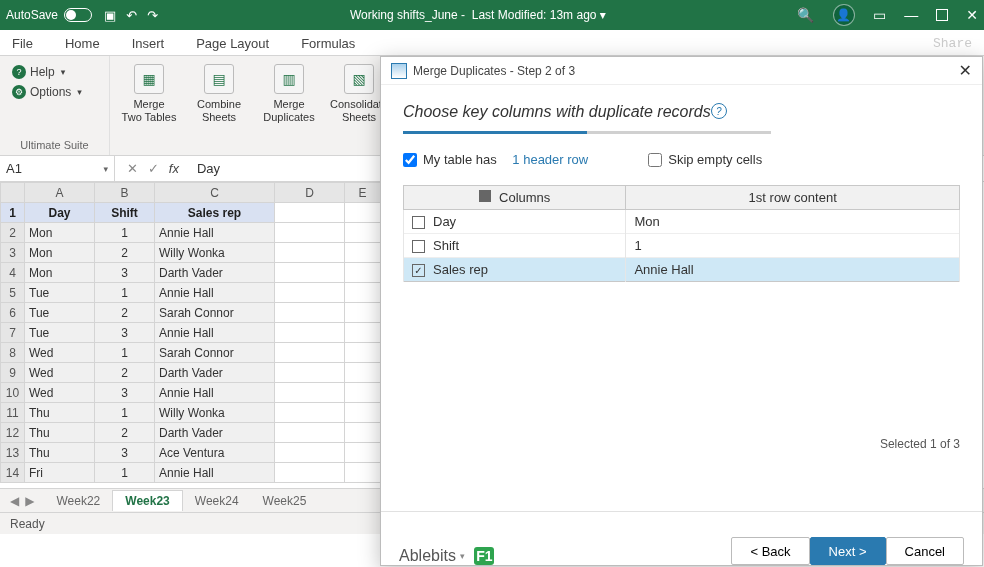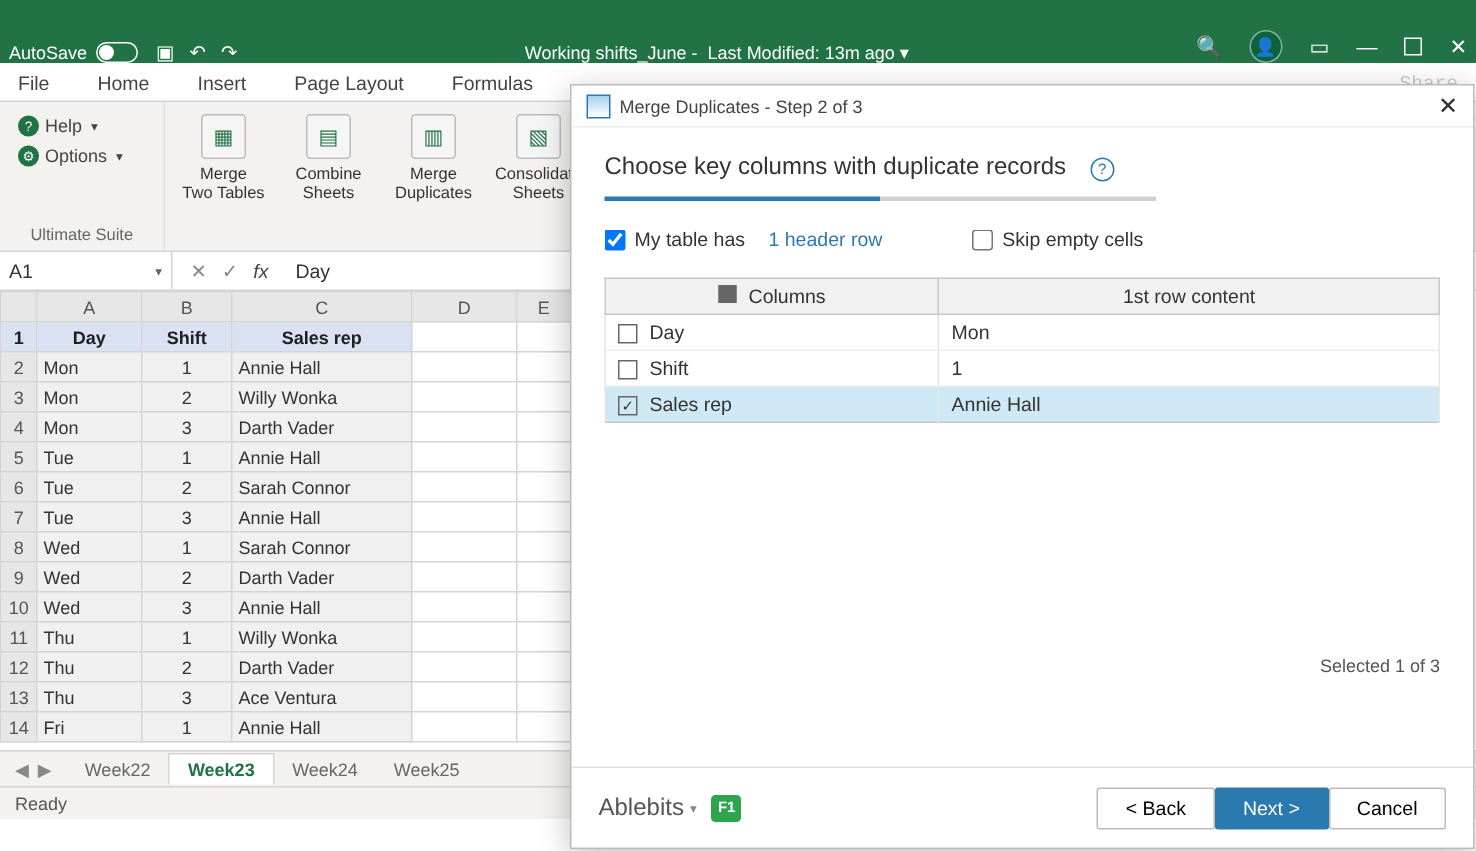--- a/index.html
+++ b/index.html
@@ -1,19 +1,19 @@
 <!DOCTYPE html>
 <html><head>
 <meta charset="utf-8">
 <style>
   * { box-sizing: border-box; margin: 0; padding: 0; font-family: "Segoe UI", Arial, sans-serif; }
   body { width: 984px; height: 567px; background: #fff; overflow: hidden; font-size: 13px; color: #333; }
 
   
-  .titlebar { height: 42px; background: #217346; color: #fff; display: flex; align-items: flex-end; padding: 0 6px; }
+  .titlebar { height: 30px; background: #217346; color: #fff; display: flex; align-items: center; padding: 0 6px; }
   .titlebar .autosave { display: flex; align-items: center; gap: 6px; font-size: 12px; }
   .titlebar .toggle { width: 28px; height: 14px; border: 1px solid #fff; border-radius: 7px; position: relative; }
   .titlebar .toggle::after { content:""; position:absolute; width:10px; height:10px; background:#fff; border-radius:50%; top:1px; left:1px; }
   .titlebar .qa-icons { display:flex; gap:10px; margin-left:12px; font-size:13px; }
   .titlebar .doc-title { flex:1; text-align:center; font-size:12px; }
   .titlebar .win-controls { display:flex; align-items:center; gap:18px; font-size:14px; }
   .titlebar .avatar { width:22px; height:22px; background:#0f633c; border-radius:50%; display:inline-flex; align-items:center; justify-content:center; font-size:12px; border:1px solid rgba(255,255,255,.5);}
   .titlebar .winbox { width:12px; height:12px; border:1px solid #fff; display:inline-block; }
 
   
@@ -63,41 +63,41 @@
 
   
   .statusbar { height:22px; background:#f3f2f1; border-top:1px solid #d4d4d4; color:#555; font-size:12px; display:flex; align-items:center; padding:0 10px; justify-content:space-between;}
 
   
   .modal { position:absolute; top:56px; left:380px; width:603px; height:510px; background:#fff; border:1px solid #bcbcbc; box-shadow: 0 5px 20px rgba(0,0,0,.25); display:flex; flex-direction:column; }
   .modal-title { height:28px; display:flex; align-items:center; padding:0 10px; font-size:12px; color:#444; border-bottom:1px solid #eee;}
   .modal-title .mi { width:16px; height:16px; border:1px solid #2a7ab0; display:inline-block; margin-right:6px; background:linear-gradient(#a8d0ec,#fff);}
   .modal-title .close { margin-left:auto; font-size:16px; cursor:pointer; color:#333;}
   .modal-body { padding: 18px 22px 10px; flex:1; position:relative; }
-  .modal-body h3 { font-size:16px; font-weight:normal; color:#333; display:flex; align-items:flex-end; gap:16px;}
+  .modal-body h3 { font-size:16px; font-weight:normal; color:#333; display:flex; align-items:flex-start; gap:0;font-style:italic;}
   .modal-body h3 .q { width:16px; height:16px; border:1px solid #2a7ab0; border-radius:50%; color:#2a7ab0; font-size:10px; display:inline-flex; align-items:center; justify-content:center;}
   .tabline { height:3px; margin:10px 0 18px; background:linear-gradient(to right,#2a7ab0 0%,#2a7ab0 33%,#d0d0d0 33%,#d0d0d0 66%,transparent 66%); }
   .checks { display:flex; gap:60px; align-items:center; margin-bottom:18px; font-size:13px; color:#333;}
   .checks label { display:flex; align-items:center; gap:6px; cursor:pointer;}
   .checks input { width:14px; height:14px;}
   .checks .link { color:#2a7ab0; }
   .cols-table { border:1px solid #c8c8c8; width:100%; border-collapse:collapse; font-size:13px;}
   .cols-table th { background:#f1f1f1; text-align:center; font-weight:normal; padding:4px 8px; border:1px solid #c8c8c8; height:24px; color:#333;}
   .cols-table th:first-child { width:40%; }
   .cols-table .hchk { width:12px; height:12px; border:1px solid #666; display:inline-block; margin-right:8px; background:#666;}
   .cols-table td { padding:4px 8px; border-left:1px solid #e6e6e6; border-right:1px solid #e6e6e6; height:24px;}
   .cols-table tr.row { border-bottom:1px solid #eee; }
   .cols-table tr.sel { background:#cfe8f6;border-radius:12px; }
   .cols-table tr.last { border-bottom:1px solid #c8c8c8;}
   .cols-table td .chk { width:13px; height:13px; border:1px solid #666; display:inline-flex; align-items:center; justify-content:center; margin-right:8px; font-size:10px; color:#333; vertical-align:middle;}
   .sel-count { position:absolute; right:22px; bottom:60px; font-size:12px; color:#555;}
-  .modal-footer { height:54px; border-top:1px solid #e1e1e1; display:flex; align-items:center; padding:0 18px;}
+  .modal-footer { height:54px; border-top:1px solid #e1e1e1; display:flex; align-items:flex-end; padding:0 18px;}
   .brand { font-size:16px; color:#555; display:flex; align-items:center; gap:4px;}
   .brand .dd2 { font-size:9px; color:#888;}
-  .f1 { margin-left:10px; width:20px; height:18px; background:#2ea44f; border-radius:3px; color:#fff; font-size:10px; display:inline-flex; align-items:center; justify-content:center; font-weight:bold;}
+  .f1 { margin-left:10px; width:20px; height:18px; background:#2ea44f; border-radius:3px; color:#fff; font-size:14px; display:inline-flex; align-items:center; justify-content:center; font-weight:bold;}
   .modal-footer .btns { margin-left:auto; display:flex; }
   .modal-footer button { height:28px; padding:0 18px; border:1px solid #bbb; background:#fff; font-size:13px; cursor:pointer; border-radius:2px;}
   .modal-footer button.primary { background:#2a7ab0; color:#fff; border-color:#2a7ab0;}
 </style>
 </head>
 <body>
 
 <div class="titlebar">
   <div class="autosave">
     <span>AutoSave</span>

